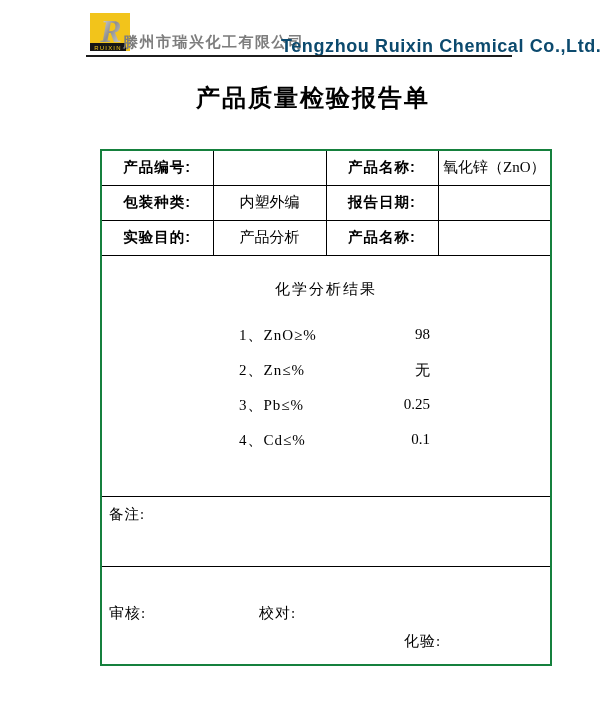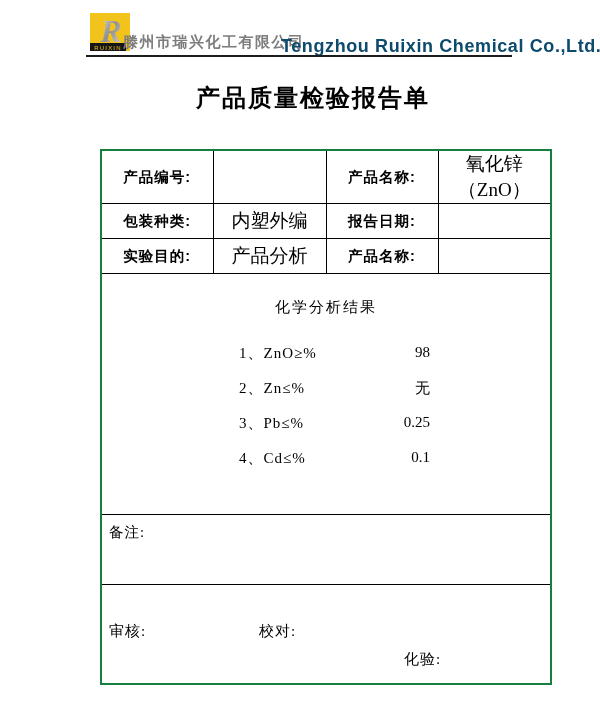--- a/index.html
+++ b/index.html
@@ -46,21 +46,21 @@
   }
   table.report td { border:1px solid #000; overflow:hidden; }
   tr.info-row { height:35px; }
   td.lbl {
     font-family:"Liberation Sans", sans-serif;
     font-weight:bold; font-size:14.5px;
     text-align:center; letter-spacing:1px;
   }
   td.val {
     font-family:"Liberation Serif", serif;
-    font-size:19px; text-align:center;
+    font-size:15px; text-align:center;
   }
   td.analysis-cell { height:241px; vertical-align:top; }
   .analysis-heading {
     margin-top:24px; text-align:center;
     font-size:15px; letter-spacing:2px;
   }
   .analysis-items { margin-top:27px; }
   .analysis-item { position:relative; height:16px; margin-bottom:19px; font-size:15px; }
   .analysis-item .item-name  { position:absolute; left:137px; letter-spacing:1px; white-space:nowrap; }
   .analysis-item .item-value { position:absolute; left:228px; width:100px; text-align:right; }

